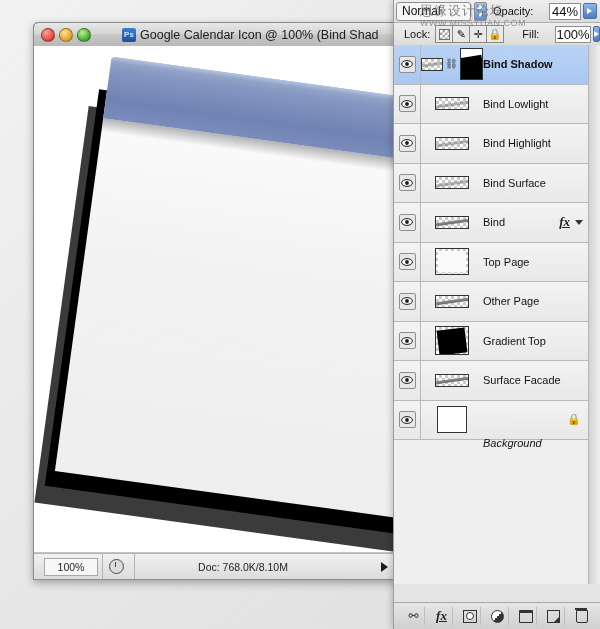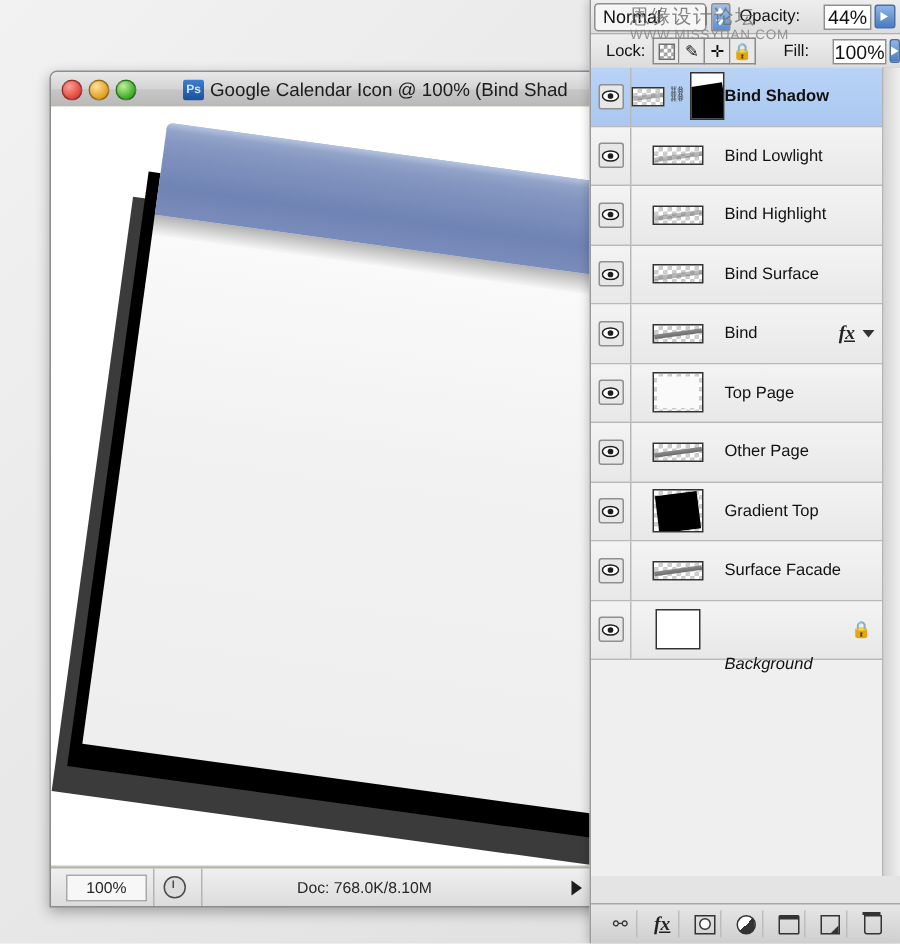--- a/index.html
+++ b/index.html
@@ -6,21 +6,21 @@
   body{
     width:600px;height:629px;overflow:hidden;position:relative;
     font-family:"Liberation Sans","DejaVu Sans",sans-serif;
     background:linear-gradient(135deg,#f2f2f2 0%,#e9e9e9 40%,#dedede 100%);
   }
   
   #doc-window{
     position:absolute;left:33px;top:22px;width:364px;height:556px;
     border:1px solid #8d8d8d;border-radius:5px 5px 0 0;
     box-shadow:0 3px 9px rgba(0,0,0,.30);
-    background:#fef9c3;overflow:hidden;margin-top:25px;
+    background:#0c4a6e;overflow:hidden;
   }
   #title-bar{
     height:23px;position:relative;
     background:linear-gradient(to bottom,#e8e8e8 0%,#d4d4d4 48%,#c6c6c6 52%,#b9b9b9 100%);
     border-bottom:1px solid #9a9a9a;border-radius:4px 4px 0 0;
     display:flex;align-items:center;
   }
   .lights{position:absolute;left:7px;top:5px;display:flex;gap:4px;}
   .light{width:12px;height:12px;border-radius:50%;border:1px solid rgba(0,0,0,.35);}
   .l-close{background:radial-gradient(circle at 35% 30%,#ff9f96,#e0463c 70%);}

